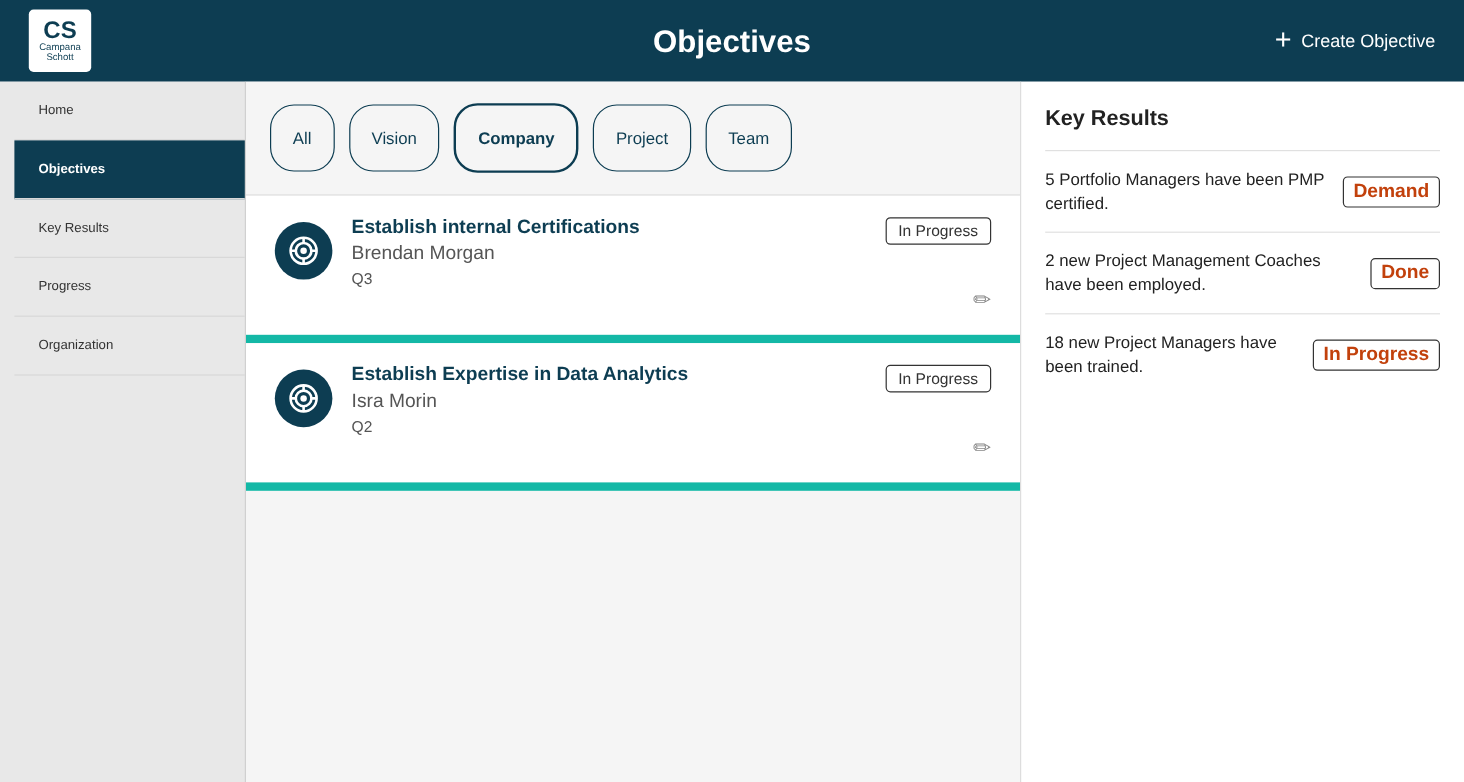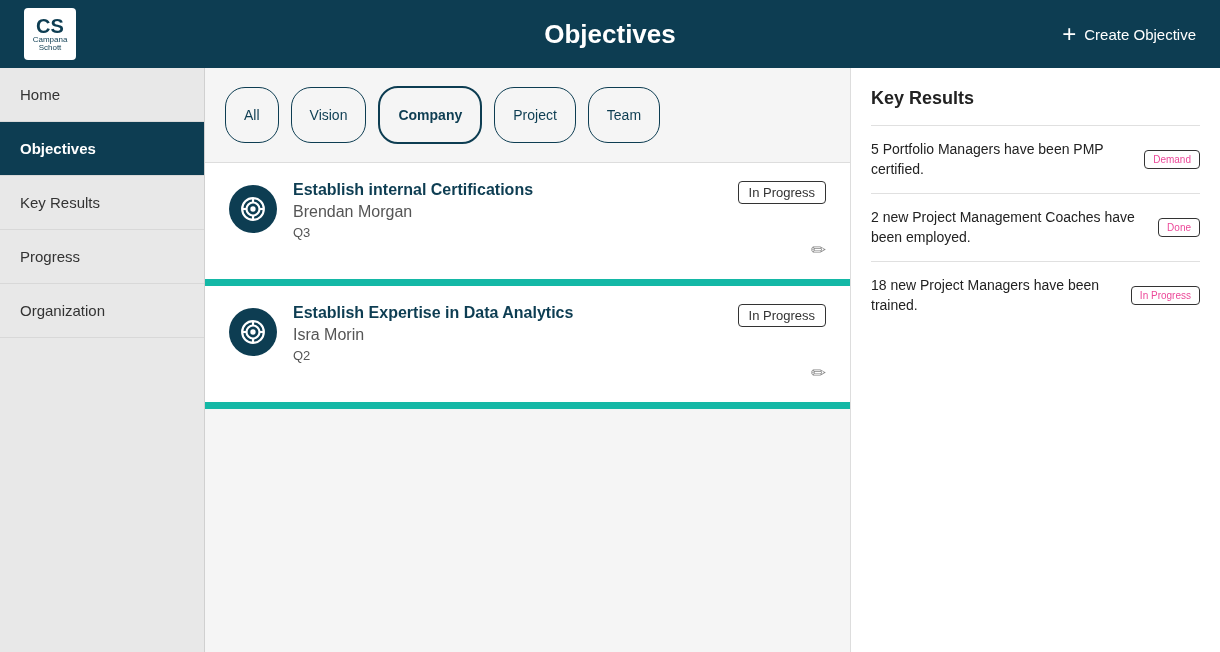--- a/index.html
+++ b/index.html
@@ -74,24 +74,25 @@
     .sidebar {
       width: 205px;
       background: #e8e8e8;
       flex-shrink: 0;
       display: flex;
       flex-direction: column;
       border-right: 1px solid #d0d0d0;
     }
     .sidebar-item {
       padding: 18px 20px;
-      font-size: 15px;
+      font-size: 11px;
       color: #333;
       cursor: pointer;
       border-bottom: 1px solid #d8d8d8;
+      margin-left: 12px;
     }
     .sidebar-item.active {
       background: #0d3d52;
       color: white;
       font-weight: bold;
     }
 
     
     .content-area {
       flex: 1;
@@ -224,25 +225,26 @@
     .kr-text {
       font-size: 14px;
       color: #222;
       flex: 1;
       line-height: 1.4;
     }
     .kr-badge {
       border: 1.5px solid #333;
       border-radius: 4px;
       padding: 3px 8px;
-      font-size: 10px;
-      color: #ec4899;
+      font-size: 16px;
+      color: #c2410c;
       background: white;
       white-space: nowrap;
       flex-shrink: 0;
+      font-weight: bold;
     }
   </style>
 </head>
 <body>
 
 <div class="header">
   <div class="logo-area">
     <div class="logo-box">
       <span class="cs">CS</span>
       <span class="company">Campana Schott</span>

